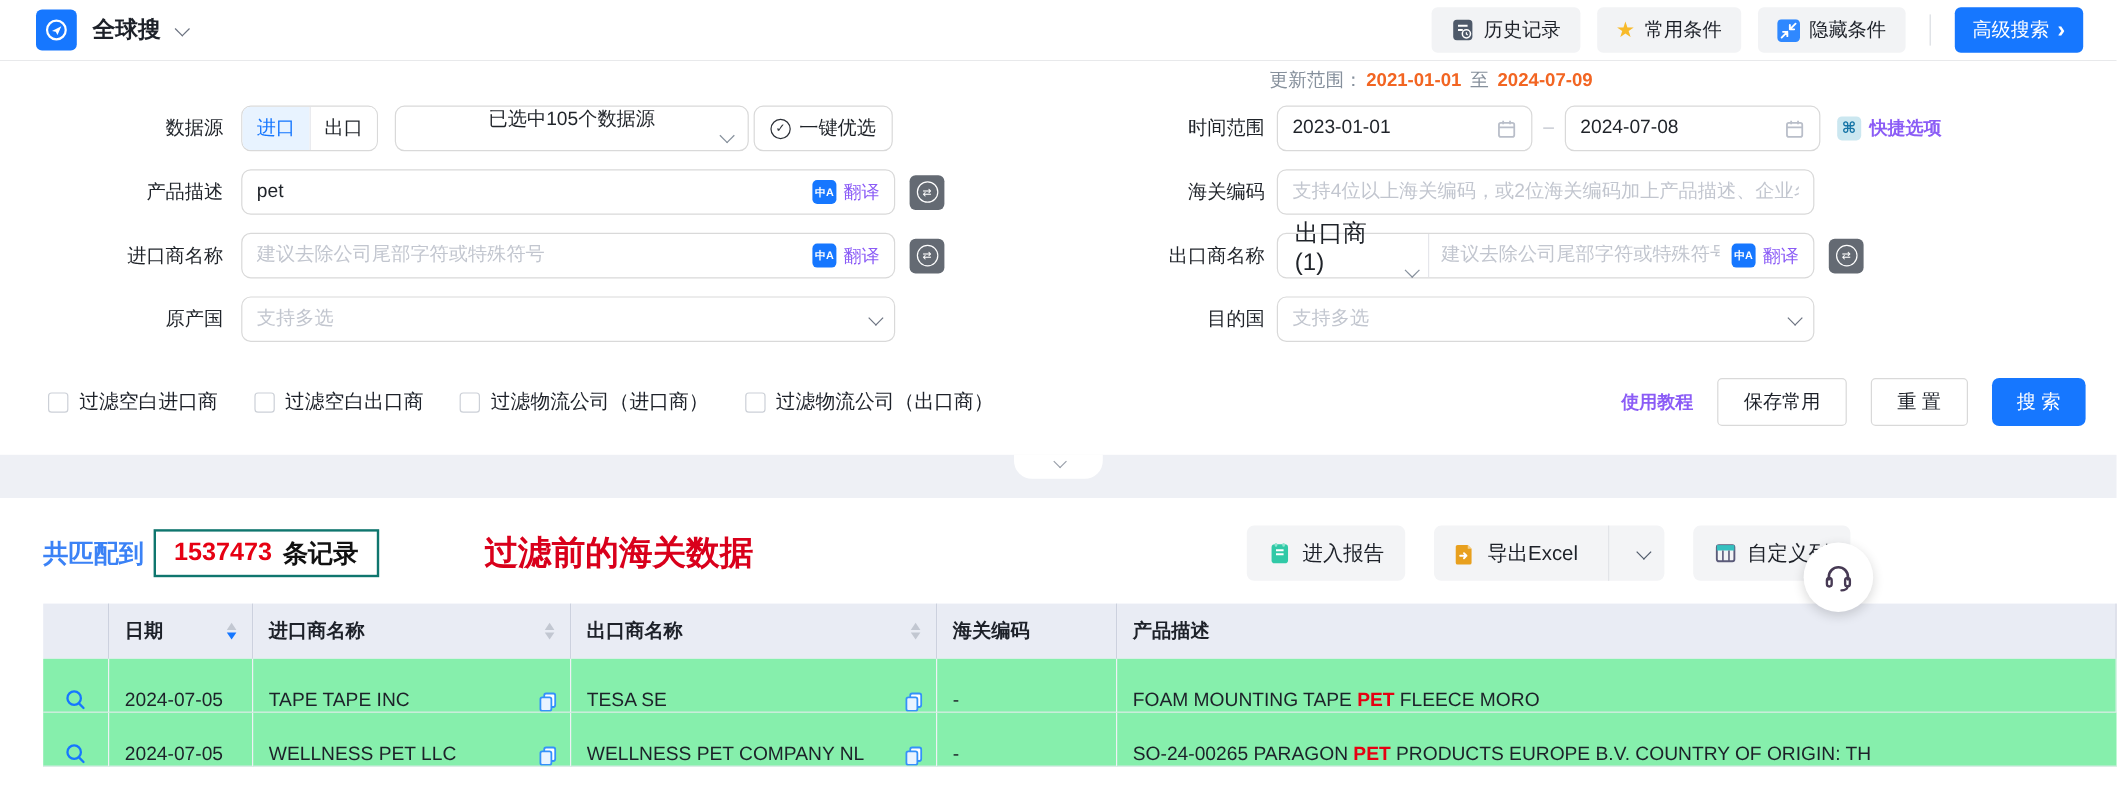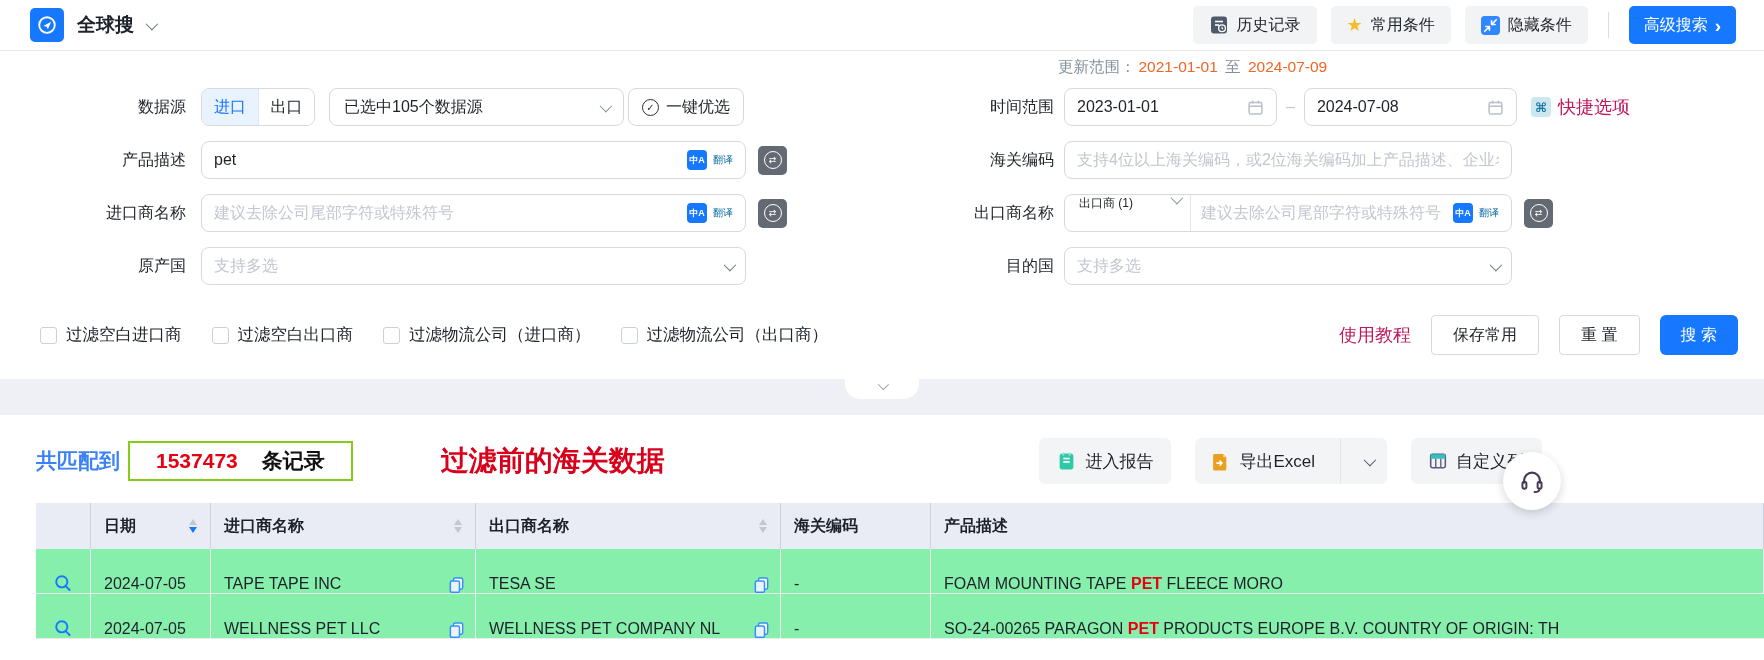--- a/index.html
+++ b/index.html
@@ -16,58 +16,58 @@
   .topbar-right { margin-left:auto; display:flex; align-items:center; gap:14px; }
   .tb-btn { height:38px; padding:0 16px; background:#f2f3f5; border:none; border-radius:5px; font-size:16px; color:#1d2129; display:flex; align-items:center; gap:8px; cursor:pointer; font-family:inherit; }
   .tb-divider { width:1px; height:26px; background:#d9dce1; margin:0 6px; }
   .tb-primary { height:38px; padding:0 15px; background:#1677ff; color:#fff; border:none; border-radius:5px; font-size:16px; display:flex; align-items:center; gap:7px; cursor:pointer; font-family:inherit; }
   .star-ic { color:#f7ba2a; font-size:18px; line-height:1; }
   .arrow-r { font-size:19px; line-height:1; font-weight:700; }
 
   
   .form-panel { position:relative; padding:37px 0 24px 40px; background:#fff; }
   .update-range { position:absolute; top:6px; left:1058px; font-size:15.5px; color:#86909c; }
-  .update-range b { color:#f26522; font-weight:400; margin:0 3px; }
+  .update-range b { color:#f26522; font-weight:700; margin:0 3px; }
   .frow { display:flex; align-items:center; height:38px; margin-bottom:15px; }
   .lhs { display:flex; align-items:center; width:798px; flex:none; }
   .rhs { display:flex; align-items:center; flex:1; }
   .lbl { flex:none; width:146px; text-align:right; margin-right:15px; font-size:16px; color:#1f2329; }
   .lbl-r { flex:none; width:216px; text-align:right; margin-right:10px; font-size:16px; color:#1f2329; }
 
   .seg-group { display:flex; height:38px; border:1px solid #d9d9d9; border-radius:8px; overflow:hidden; margin-right:14px; }
   .seg { width:56px; display:flex; align-items:center; justify-content:center; font-size:16px; cursor:pointer; background:#fff; color:#1f2329; }
   .seg.active { background:#e8f3ff; color:#1677ff; }
   .seg + .seg { border-left:1px solid #e5e6eb; }
 
-  .sel { height:38px; border:1px solid #d9d9d9; border-radius:8px; display:flex; align-items:center; padding:0 14px; background:#fff; cursor:pointer; }
+  .sel { height:38px; border:1px solid #d9d9d9; border-radius:8px; display:flex; align-items:center; padding:0 14px; background:#fff; cursor:pointer;flex-direction:column; }
   .sel .sel-text { font-size:16px; color:#1f2329; }
   .sel .chev { margin-left:auto; border-color:#86909c; }
   .src-select { width:295px; margin-right:4px; }
   .optimize-btn { height:38px; border:1px solid #d9d9d9; border-radius:8px; background:#fff; display:flex; align-items:center; gap:7px; padding:0 13px; font-size:16px; cursor:pointer; font-family:inherit; color:#1f2329; }
   .circle-check { width:17px; height:17px; border:1.6px solid #2b2f36; border-radius:50%; display:flex; align-items:center; justify-content:center; font-size:10px; font-weight:700; color:#2b2f36; }
 
   .inp-wrap { height:38px; border:1px solid #d9d9d9; border-radius:8px; background:#fff; display:flex; align-items:center; padding:0 12px; }
   .inp-wrap input { border:none; outline:none; flex:1; font-size:16px; font-family:inherit; color:#1f2329; background:transparent; min-width:0; }
   .inp-wrap input::placeholder { color:#c2c6cf; }
   .w-left { width:545px; }
   .w-right { width:448px; }
   .date-input { width:213px; }
   .dash { margin:0 9px; color:#c2c6cf; font-size:16px; }
   .quick-opt { display:flex; align-items:center; gap:7px; margin-left:14px; cursor:pointer; }
   .cmd-ic { width:20px; height:20px; background:#cbe7f0; color:#1574a6; border-radius:4px; display:flex; align-items:center; justify-content:center; font-size:13px; font-weight:700; }
-  .link-blue { color:#be185d; font-size:18px; cursor:pointer; text-decoration:none; }
+  .link-blue { color:#8b5cf6; font-size:15px; cursor:pointer; text-decoration:none;font-weight:bold; }
 
   .translate-btn { display:flex; align-items:center; gap:6px; cursor:pointer; flex:none; }
   .trans-ic { width:20px; height:20px; background:#1677ff; border-radius:4px; color:#fff; font-size:9px; font-weight:700; display:flex; align-items:center; justify-content:center; letter-spacing:0;text-align:right; }
-  .trans-lab { font-size:10px; color:#0369a1; }
+  .trans-lab { font-size:15px; color:#8b5cf6; }
   .swap-btn { width:29px; height:29px; background:#646a73; border-radius:5px; display:flex; align-items:center; justify-content:center; margin-left:12px; cursor:pointer; flex:none; }
   .swap-inner { width:18px; height:18px; border:1.6px solid #fff; border-radius:50%; display:flex; align-items:center; justify-content:center; color:#fff; font-size:9px; line-height:1; }
 
   .combo { width:448px; height:38px; border:1px solid #d9d9d9; border-radius:8px; display:flex; align-items:center; background:#fff; }
-  .combo-select { flex:none; width:126px; display:flex; align-items:flex-start; padding:0 10px 0 14px; border-right:1px solid #e5e6eb; height:100%; cursor:pointer; font-size:12px; color:#1f2329; gap:8px; }
+  .combo-select { flex:none; width:126px; display:flex; align-items:flex-end; padding:0 10px 0 14px; border-right:1px solid #e5e6eb; height:100%; cursor:pointer; font-size:20px; color:#1f2329; gap:8px; }
   .combo-select .chev { margin-left:auto; border-color:#86909c; }
   .combo input { border:none; outline:none; flex:1; font-size:16px; font-family:inherit; padding:0 10px; min-width:0; background:transparent; }
   .combo input::placeholder { color:#c2c6cf; }
   .cal-ic { flex:none; margin-left:8px; }
 
   .filters-row { display:flex; align-items:center; margin-top:30px; height:40px; padding-right:26px; }
   .chk-item { display:flex; align-items:center; gap:9px; margin-right:30px; cursor:pointer; }
   .chk-box { width:17px; height:17px; border:1.5px solid #ccd0d7; border-radius:3px; background:#fff; flex:none; }
   .chk-lab { font-size:16.5px; color:#1d2129; }
   .form-actions { margin-left:auto; display:flex; align-items:center; gap:20px; }
@@ -76,21 +76,21 @@
 
   
   .collapse-band { height:36px; background:#eef0f5; position:relative; }
   .collapse-tab { position:absolute; left:845px; top:0; width:74px; height:20px; background:#fff; border-radius:0 0 15px 15px; display:flex; align-items:flex-start; justify-content:center; cursor:pointer; }
   .collapse-tab .chev { width:8px; height:8px; border-color:#9aa0ab; margin-top:3px; }
 
   
   .results { background:#fff; padding:20px 0 0 36px; height:245px; }
   .results-header { display:flex; align-items:center; height:52px; padding-right:222px; }
   .match-prefix { font-size:21px; font-weight:700; color:#3b82f6; }
-  .match-box { border:2px solid #84cc16; padding:4px 26px; margin-left:8px; display:flex; align-items:center; gap:24px; }
+  .match-box { border:2px solid #0f766e; padding:4px 15px; margin-left:8px; display:flex; align-items:center; gap:9px; }
   .match-count { font-size:21px; font-weight:700; color:#e60012; }
   .match-suffix { font-size:21px; font-weight:700; color:#111; }
   .annotation { margin-left:88px; font-size:28px; font-weight:600; color:#d9001b; font-family:"DejaVu Serif","Liberation Serif",serif; }
   .results-actions { margin-left:auto; display:flex; align-items:center; gap:24px; }
   .res-btn { height:46px; background:#f3f4f6; border:none; border-radius:6px; padding:0 18px; font-size:17px; color:#1d2129; display:flex; align-items:center; gap:9px; cursor:pointer; font-family:inherit; }
   .export-btn { padding:0; }
   .export-main { display:flex; align-items:center; gap:9px; padding:0 16px; height:100%; }
   .export-divider { width:1px; height:46px; background:#e2e4e8; }
   .export-caret { padding:0 14px; display:flex; align-items:center; height:100%; cursor:pointer; }
   .export-caret .chev { border-color:#4e5969; }

